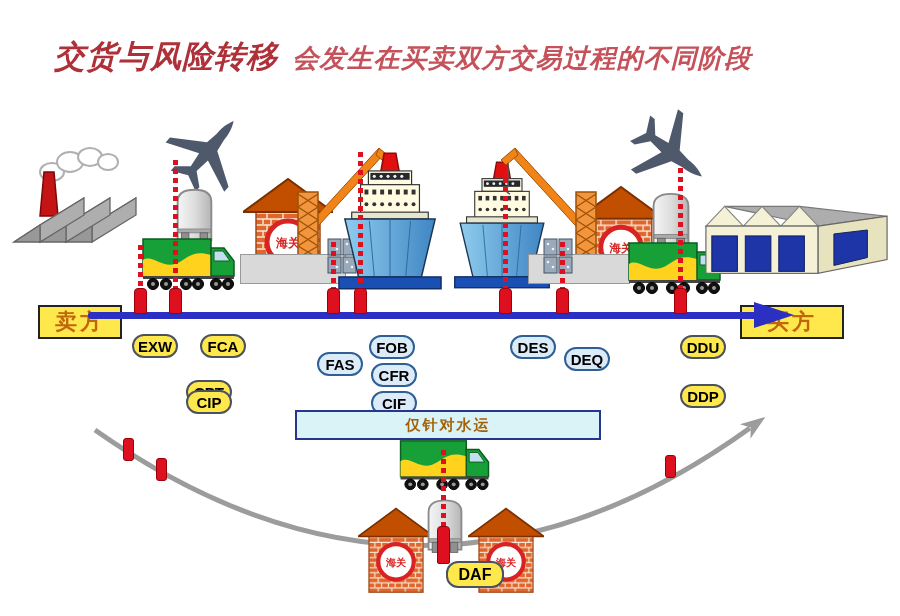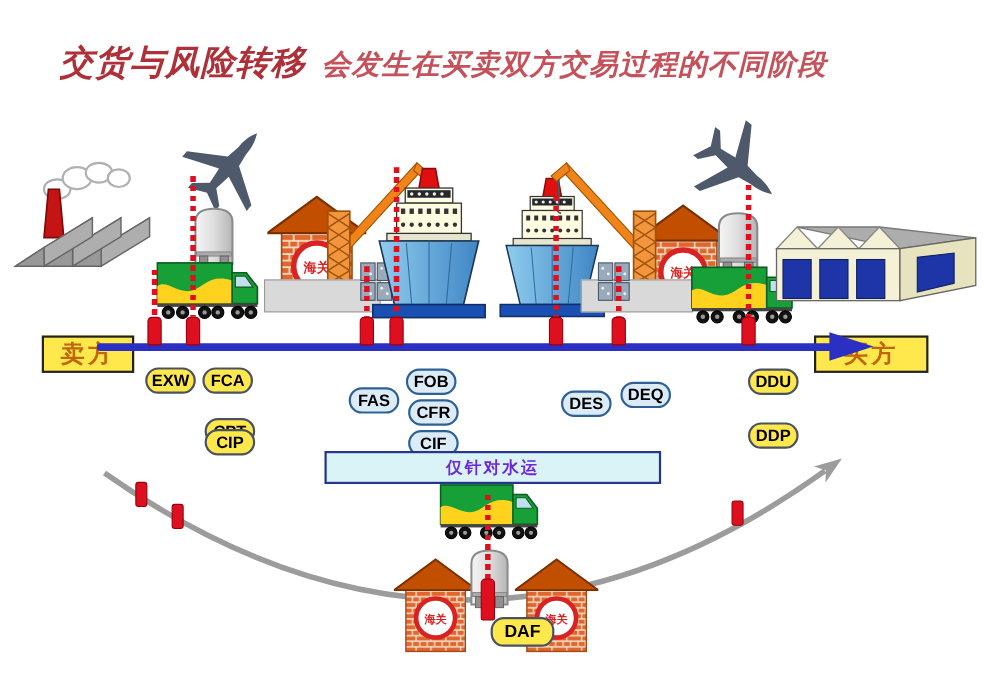--- a/index.html
+++ b/index.html
@@ -19,21 +19,21 @@
   .vdot{position:absolute;width:5px;
         background:repeating-linear-gradient(180deg,#DE1020 0 5px,rgba(0,0,0,0) 5px 9px);}
   .vbar{position:absolute;width:13px;height:26px;background:#DE1020;border:1px solid #990008;
         border-radius:4px 4px 2px 2px;box-sizing:border-box;}
   .cbar{position:absolute;width:11px;height:23px;background:#DE1020;border:1px solid #990008;
         border-radius:3px;box-sizing:border-box;}
   .timeline{position:absolute;left:88px;top:312px;width:672px;height:7px;background:#2B2FC2;border-radius:3px;}
   .tl-arrow{position:absolute;left:754px;top:302px;width:0;height:0;
             border-left:40px solid #2B2FC2;border-top:13px solid transparent;border-bottom:13px solid transparent;}
   .note{position:absolute;display:flex;align-items:center;justify-content:center;
-        font-weight:bold;font-size:15px;color:#6d28d9;box-sizing:border-box;letter-spacing:2px;}
+        font-weight:bold;font-size:15px;color:#a16207;box-sizing:border-box;letter-spacing:2px;}
   .note.water{left:295px;top:410px;width:306px;height:30px;background:#DAF3F7;border:2px solid #26368E;}
   .note.land{left:247px;top:499px;width:100px;height:29px;background:#C8EFC4;border:2px solid #30445C;}
   .dock{position:absolute;background:#D9D9D9;border:1.5px solid #9A9A9A;box-sizing:border-box;}
   svg.icon{position:absolute;overflow:visible;}
 </style>
 </head>
 <body>
 
 <div class="stage">
 
@@ -274,28 +274,28 @@
   <div class="vdot" style="left:358px;top:152px;height:136px"></div>
   <div class="vbar" style="left:354px;top:288px"></div>
   <div class="vdot" style="left:503px;top:178px;height:110px"></div>
   <div class="vbar" style="left:499px;top:288px"></div>
   <div class="vdot" style="left:560px;top:242px;height:46px"></div>
   <div class="vbar" style="left:556px;top:288px"></div>
   <div class="vdot" style="left:678px;top:168px;height:120px"></div>
   <div class="vbar" style="left:674px;top:288px"></div>
 
   <div class="term y" style="left:108px;top:334px">EXW</div>
-  <div class="term y" style="left:160px;top:334px">FCA</div>
+  <div class="term y" style="left:176px;top:334px">FCA</div>
   <div class="term y" style="left:162px;top:380px">CPT</div>
   <div class="term y" style="left:162px;top:390px">CIP</div>
   <div class="term b" style="left:293px;top:352px">FAS</div>
   <div class="term b" style="left:345px;top:335px">FOB</div>
   <div class="term b" style="left:347px;top:363px">CFR</div>
   <div class="term b" style="left:347px;top:391px">CIF</div>
-  <div class="term b" style="left:486px;top:355px">DES</div>
+  <div class="term b" style="left:486px;top:335px">DES</div>
   <div class="term b" style="left:540px;top:347px">DEQ</div>
   <div class="term y" style="left:656px;top:335px">DDU</div>
   <div class="term y" style="left:656px;top:384px">DDP</div>
 
   <div class="note water">仅针对水运</div>
 
   <div class="cbar" style="left:123px;top:438px"></div>
   <div class="cbar" style="left:156px;top:458px"></div>
   <div class="cbar" style="left:665px;top:455px"></div>
 

